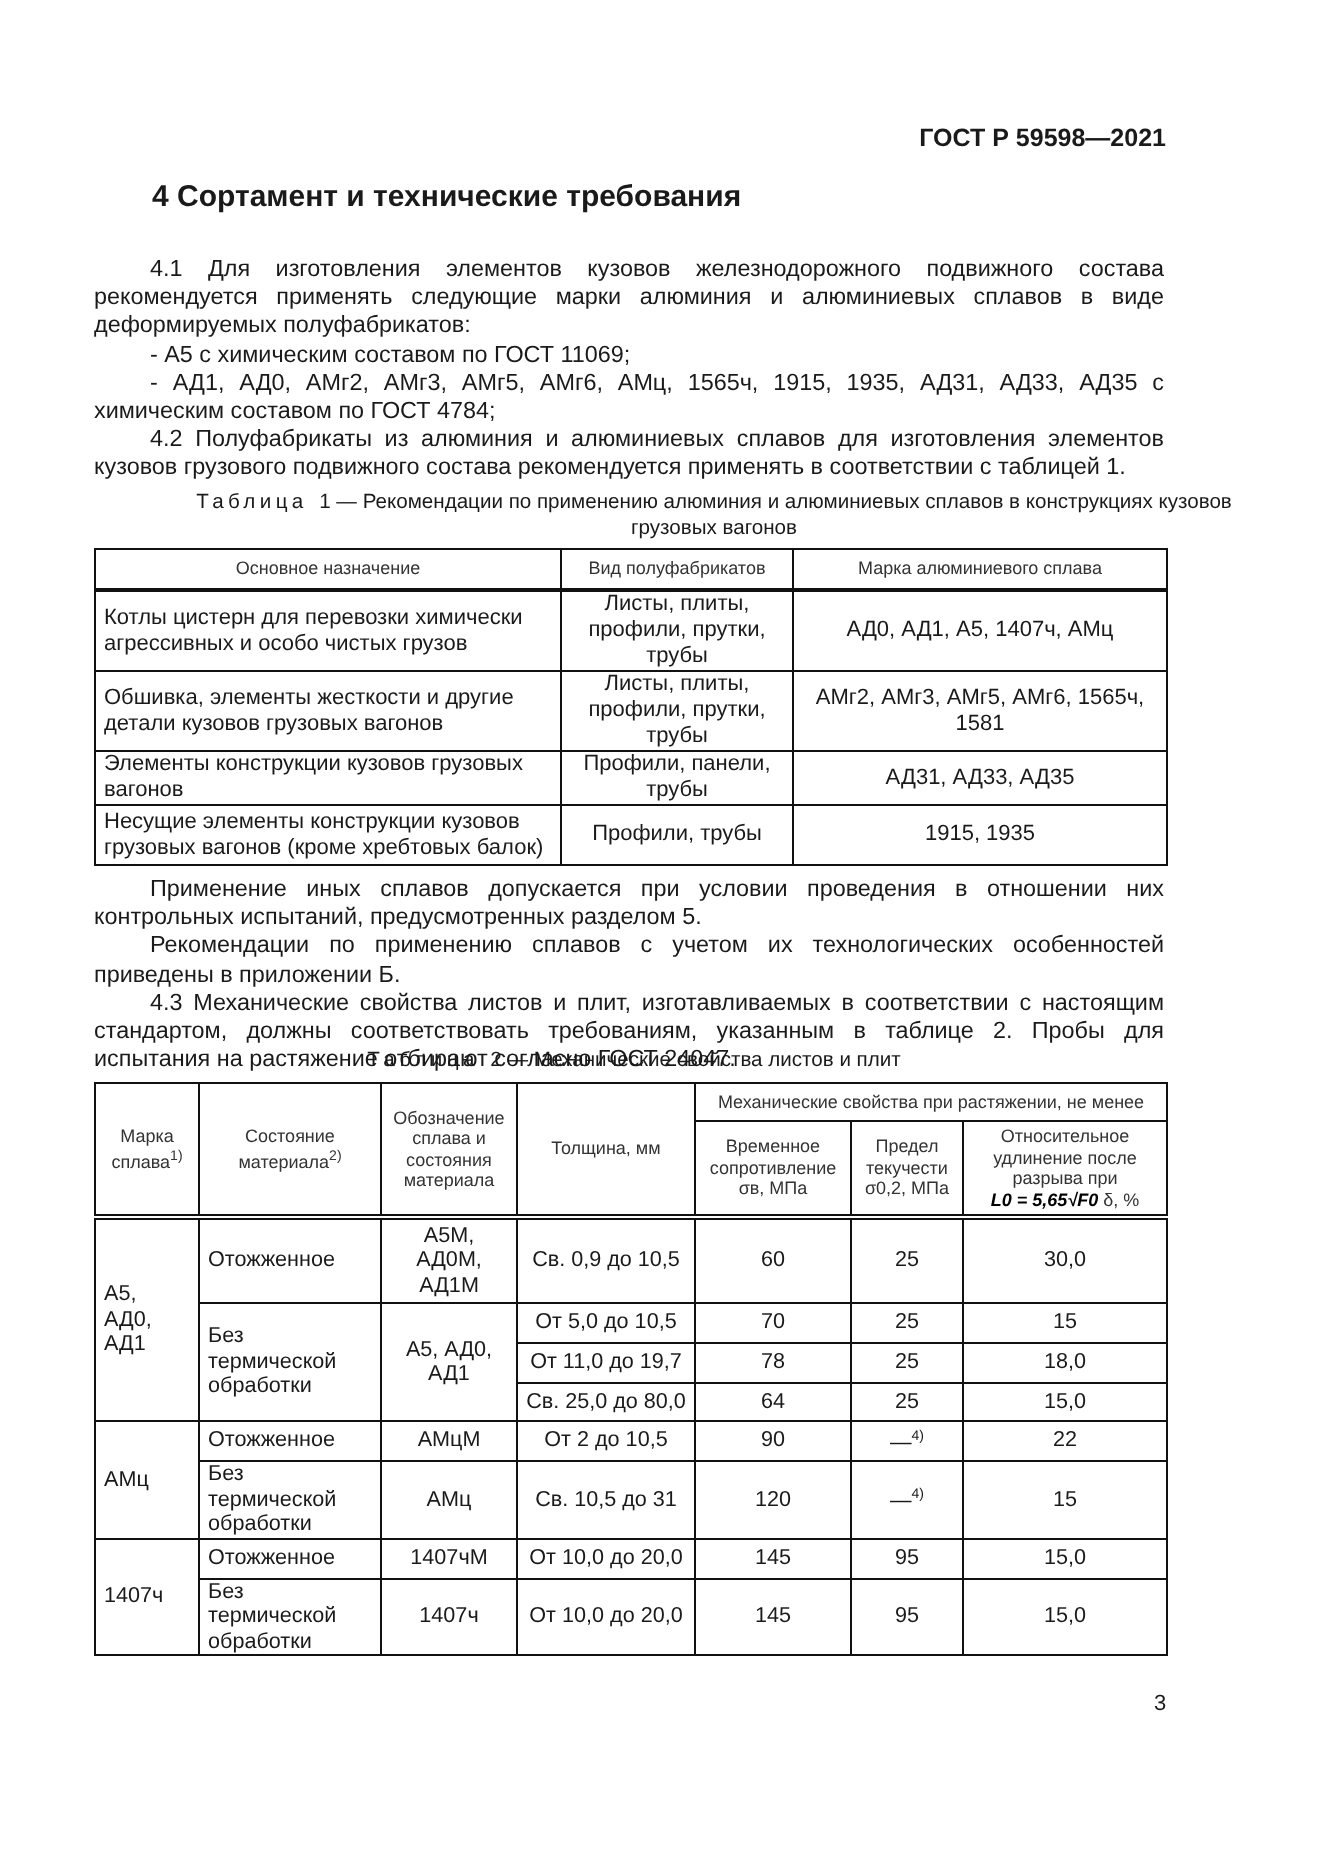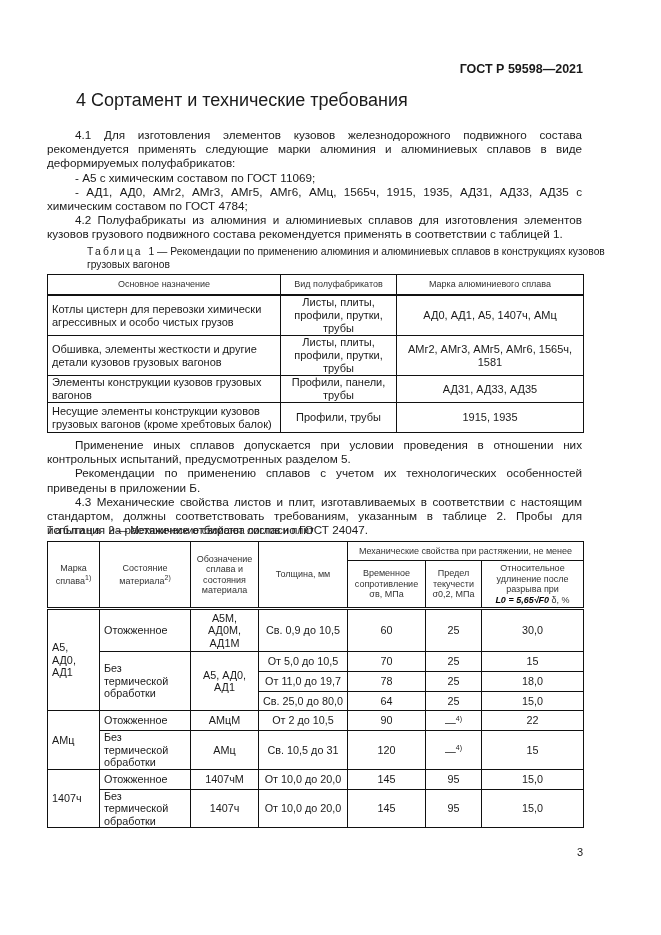--- a/index.html
+++ b/index.html
@@ -1,20 +1,20 @@
 <!DOCTYPE html>
 <html><head>
 <meta charset="utf-8">
 <style>
   html, body { margin: 0; padding: 0; background: #ffffff; }
   body { width: 661px; height: 935px; position: relative; overflow: hidden;
          font-family: "Liberation Sans", sans-serif; color: #1a1a1a; }
-  .abs { position: absolute; }
+  .abs { position: absolute; text-align: center; }
   .doc-id { right: 78px; top: 62px; font-weight: bold; font-size: 12.5px; }
-  .h1 { left: 76px; top: 90px; font-weight: normal; font-size: 18px; }
+  .h1 { left: 76px; top: 90px; font-weight: bold; font-size: 15px; }
   .para { left: 47px; width: 535px; font-size: 11.7px; line-height: 14.2px; text-align: justify; }
   .para p { margin: 0; }
   .ind { text-indent: 28px; }
   .cap { left: 47px; width: 540px; font-size: 10.3px; line-height: 13px; }
   .spaced { letter-spacing: 2.2px; }
   table { border-collapse: collapse; position: absolute; table-layout: fixed; }
   td { border: 1px solid #111; padding: 0 4px; vertical-align: middle; }
   .t1 td { font-size: 11px; line-height: 13px; }
   .t1 .hd { font-size: 9px; text-align: center; color: #333; height: 19px; margin-top: 31px; }
   .c { text-align: center; }

